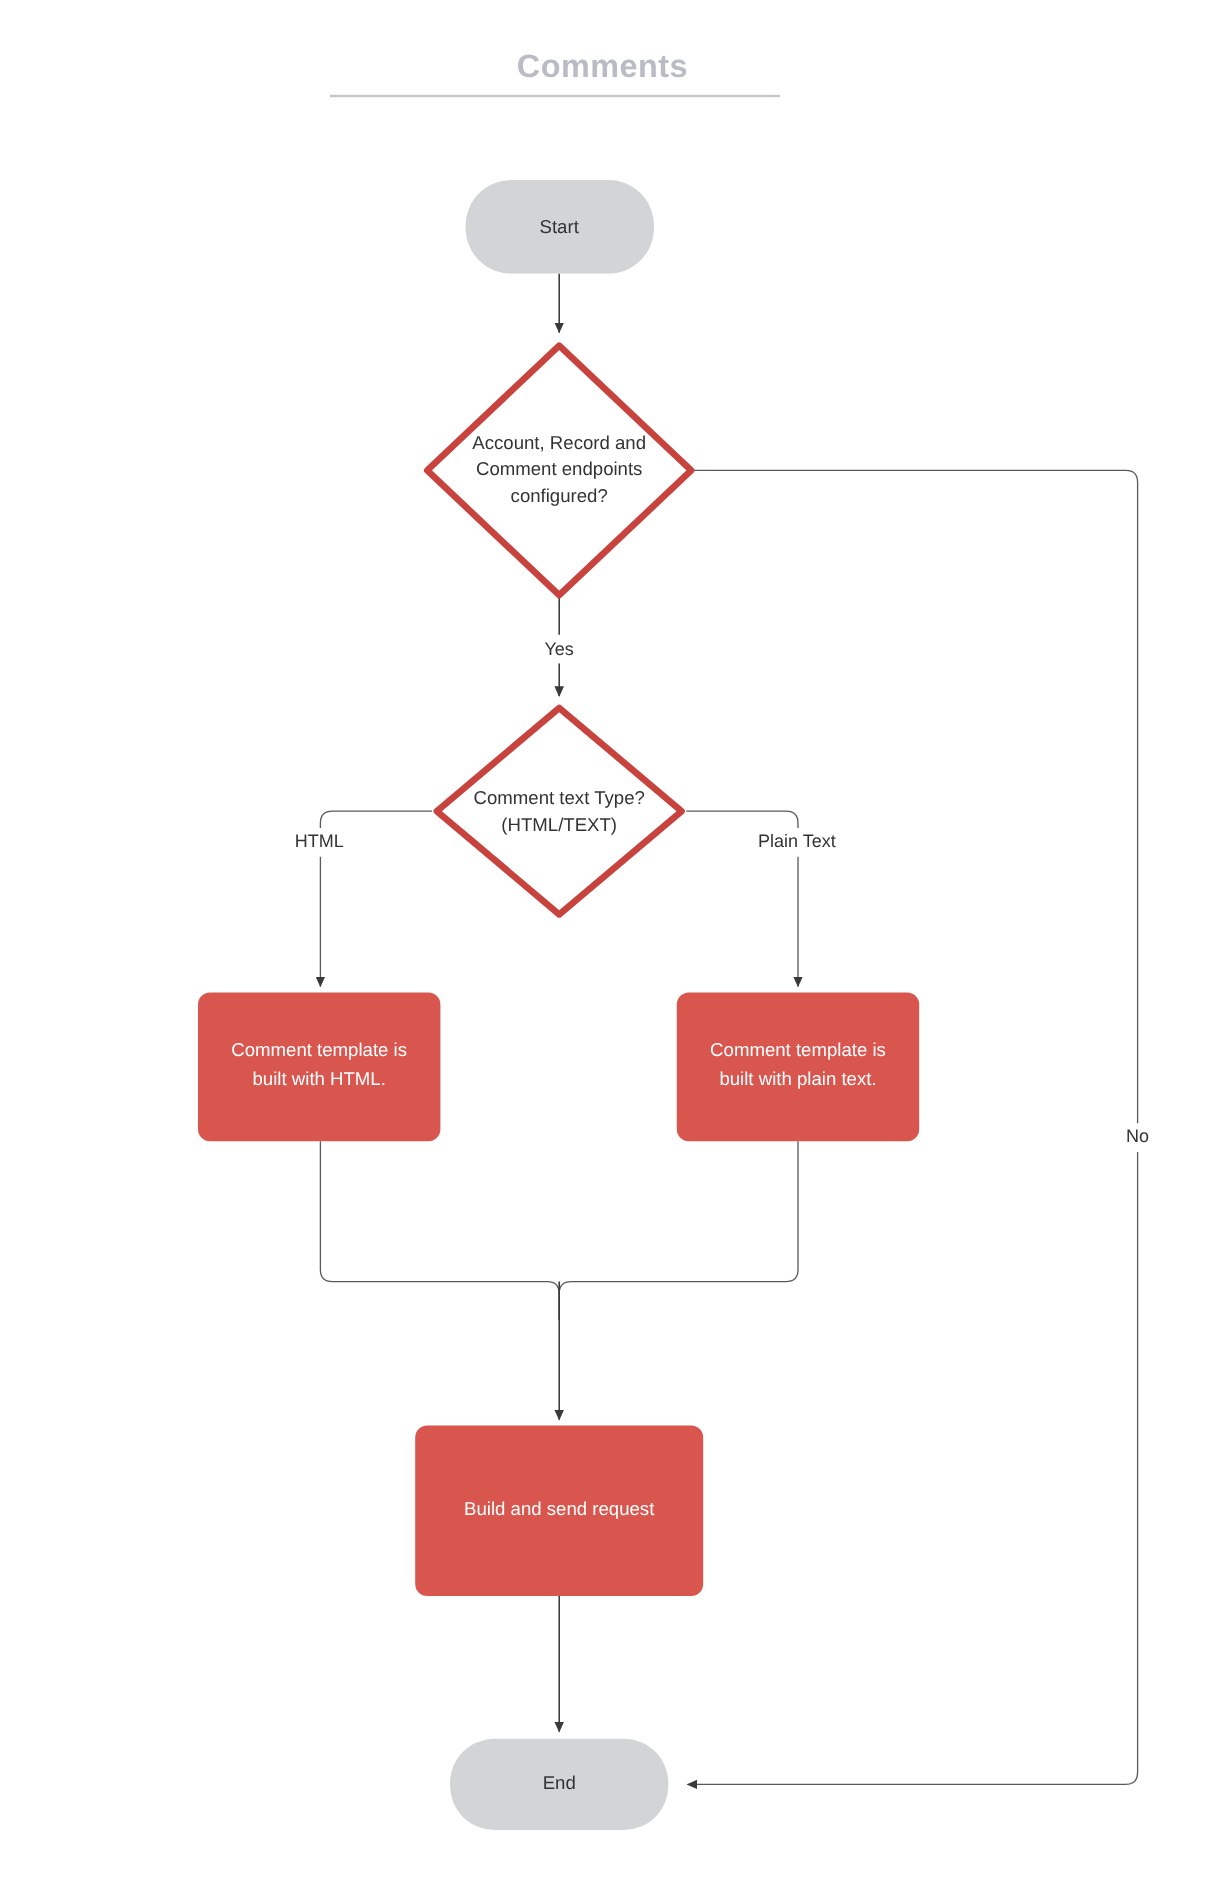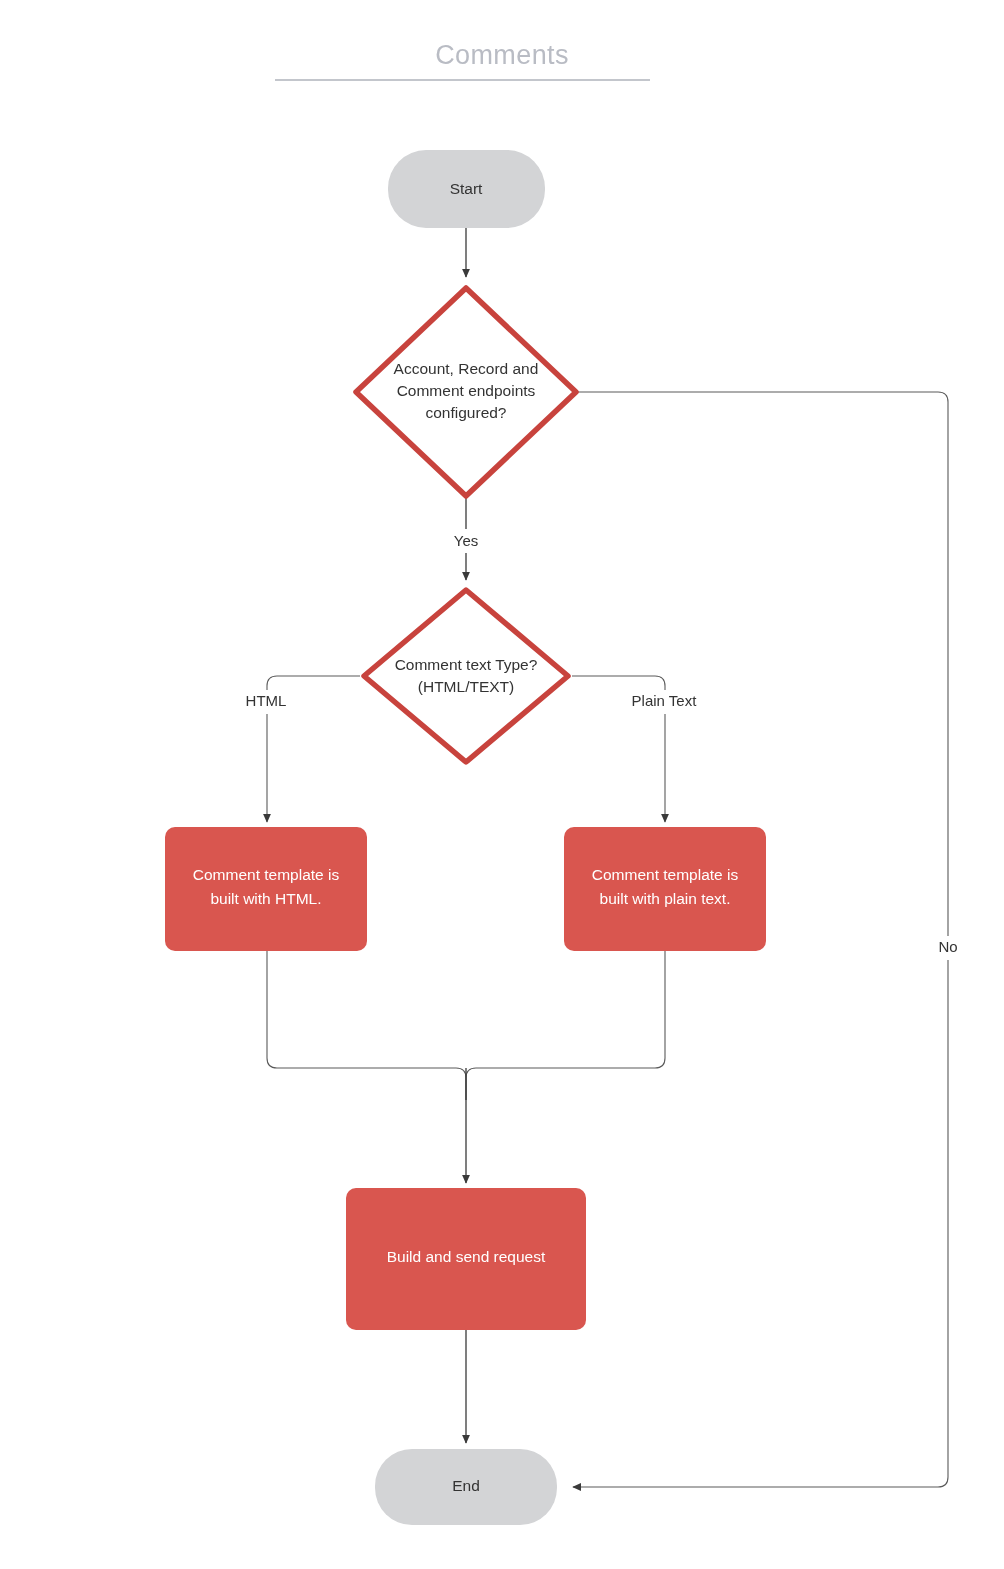--- a/index.html
+++ b/index.html
@@ -20,21 +20,21 @@
     width: 1004px;
     height: 1569px;
   }
   .page-title {
     position: absolute;
     left: 0;
     top: 40px;
     width: 1004px;
     text-align: center;
     font-size: 27px;
-    font-weight: normal;
+    font-weight: bold;
     color: #b9bcc4;
     letter-spacing: 0.4px;
     font-family: "Liberation Sans", sans-serif;
   }
   .title-rule {
     position: absolute;
     left: 275px;
     top: 79px;
     width: 375px;
     height: 2px;

